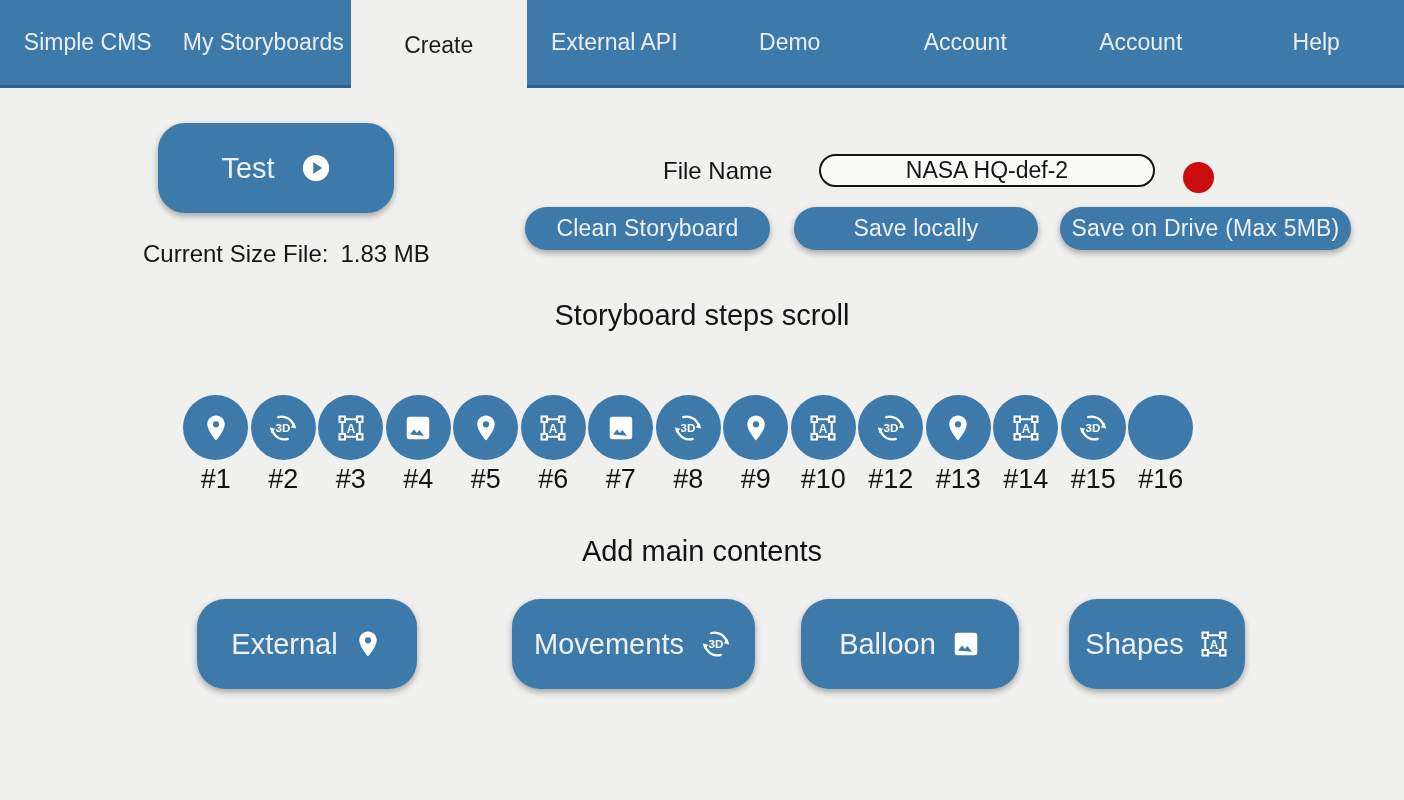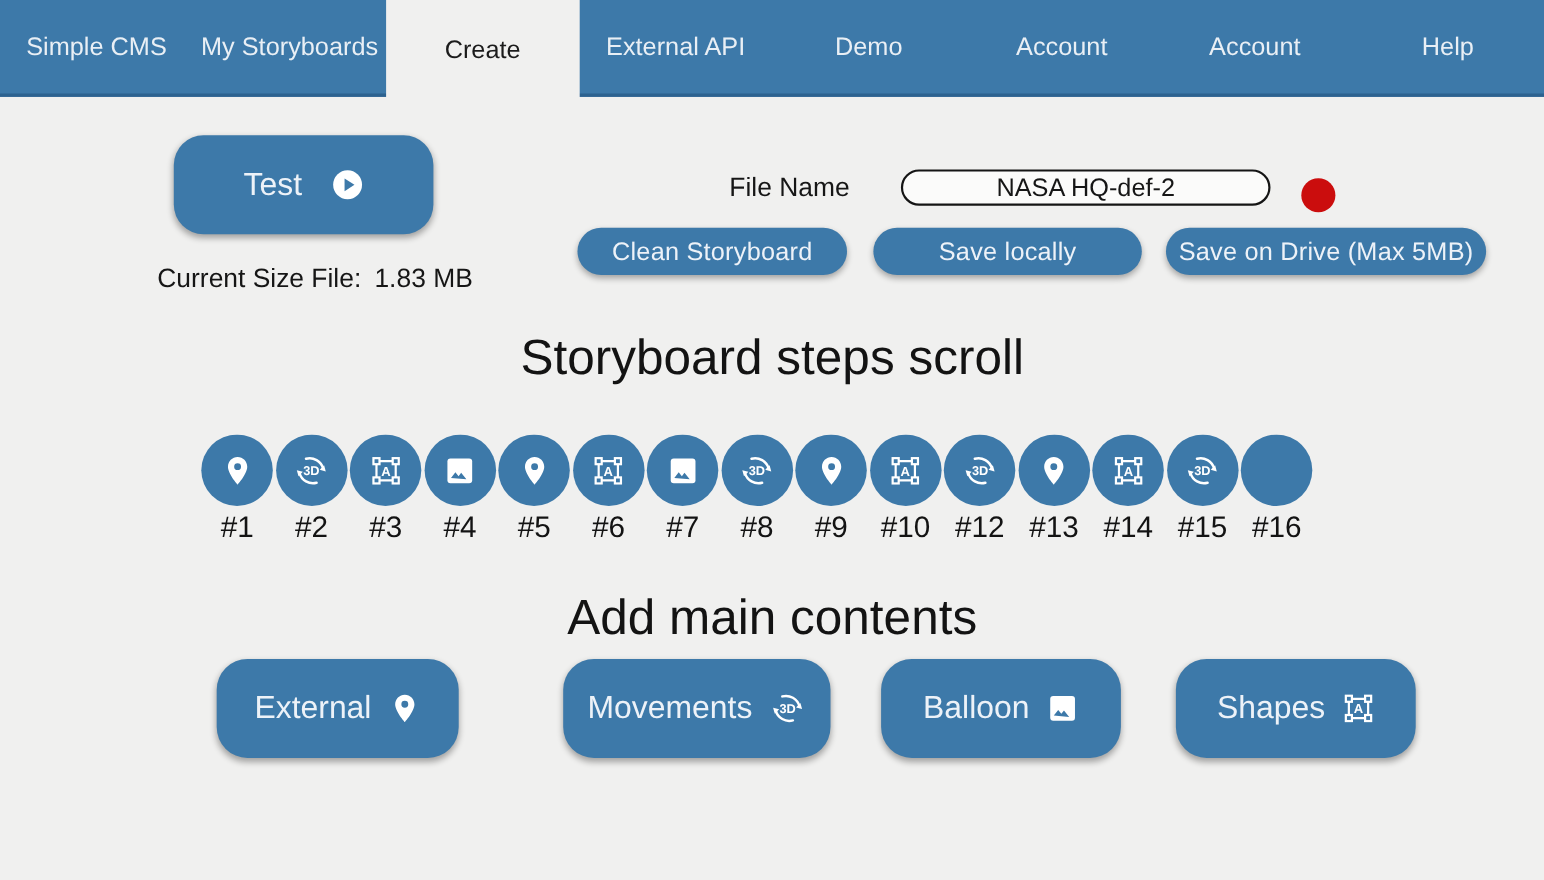--- a/index.html
+++ b/index.html
@@ -49,40 +49,40 @@
     text-align:center;font-size:23px;color:var(--ink);
     font-family:"Liberation Sans",sans-serif;outline:none;
   }
   .record-dot{position:absolute;left:1183px;top:162px;width:31px;height:31px;border-radius:50%;background:var(--red)}
   
   .action-btn{top:207px;height:43px;border-radius:21.5px;font-size:23px;letter-spacing:.2px}
   .action-btn:nth-of-type(1){left:525px;width:245px}
   .action-btn:nth-of-type(2){left:794px;width:244px}
   .action-btn:nth-of-type(3){left:1060px;width:291px}
   
-  .section-title{position:absolute;left:0;width:1404px;text-align:center;font-size:45px;font-weight:400;color:#131313}
+  .section-title{position:absolute;left:0;width:1404px;text-align:center;font-size:29px;font-weight:400;color:#131313}
   .steps-title{top:299px}
   .contents-title{top:535px}
   
   .steps-row{
     position:absolute;left:182px;top:395px;width:1035px;height:103px;
     display:flex;overflow:hidden;
   }
   .step{flex:0 0 67.5px;width:67.5px;display:flex;flex-direction:column;align-items:center}
   .step-circle{
     width:65px;height:65px;border-radius:50%;background:var(--primary);
     display:flex;align-items:center;justify-content:center;cursor:pointer;flex:0 0 auto;
   }
   .step-label{margin-top:4px;font-size:27px;color:#131313;white-space:nowrap}
   
   .content-btn{top:599px;height:90px;border-radius:28px;font-size:29px;gap:15px}
   .content-btn:nth-of-type(1){left:197px;width:220px}
   .content-btn:nth-of-type(2){left:512px;width:243px}
   .content-btn:nth-of-type(3){left:801px;width:218px}
-  .content-btn:nth-of-type(4){left:1069px;width:218px}
+  .content-btn:nth-of-type(4){left:1069px;width:176px}
   
   .ic{display:block}
   .ic-30{width:30px;height:30px}
   .ic-34{width:34px;height:34px}
 </style>
 </head>
 <body>
 
 <nav class="nav" id="nav">
     <div class="nav-item">

